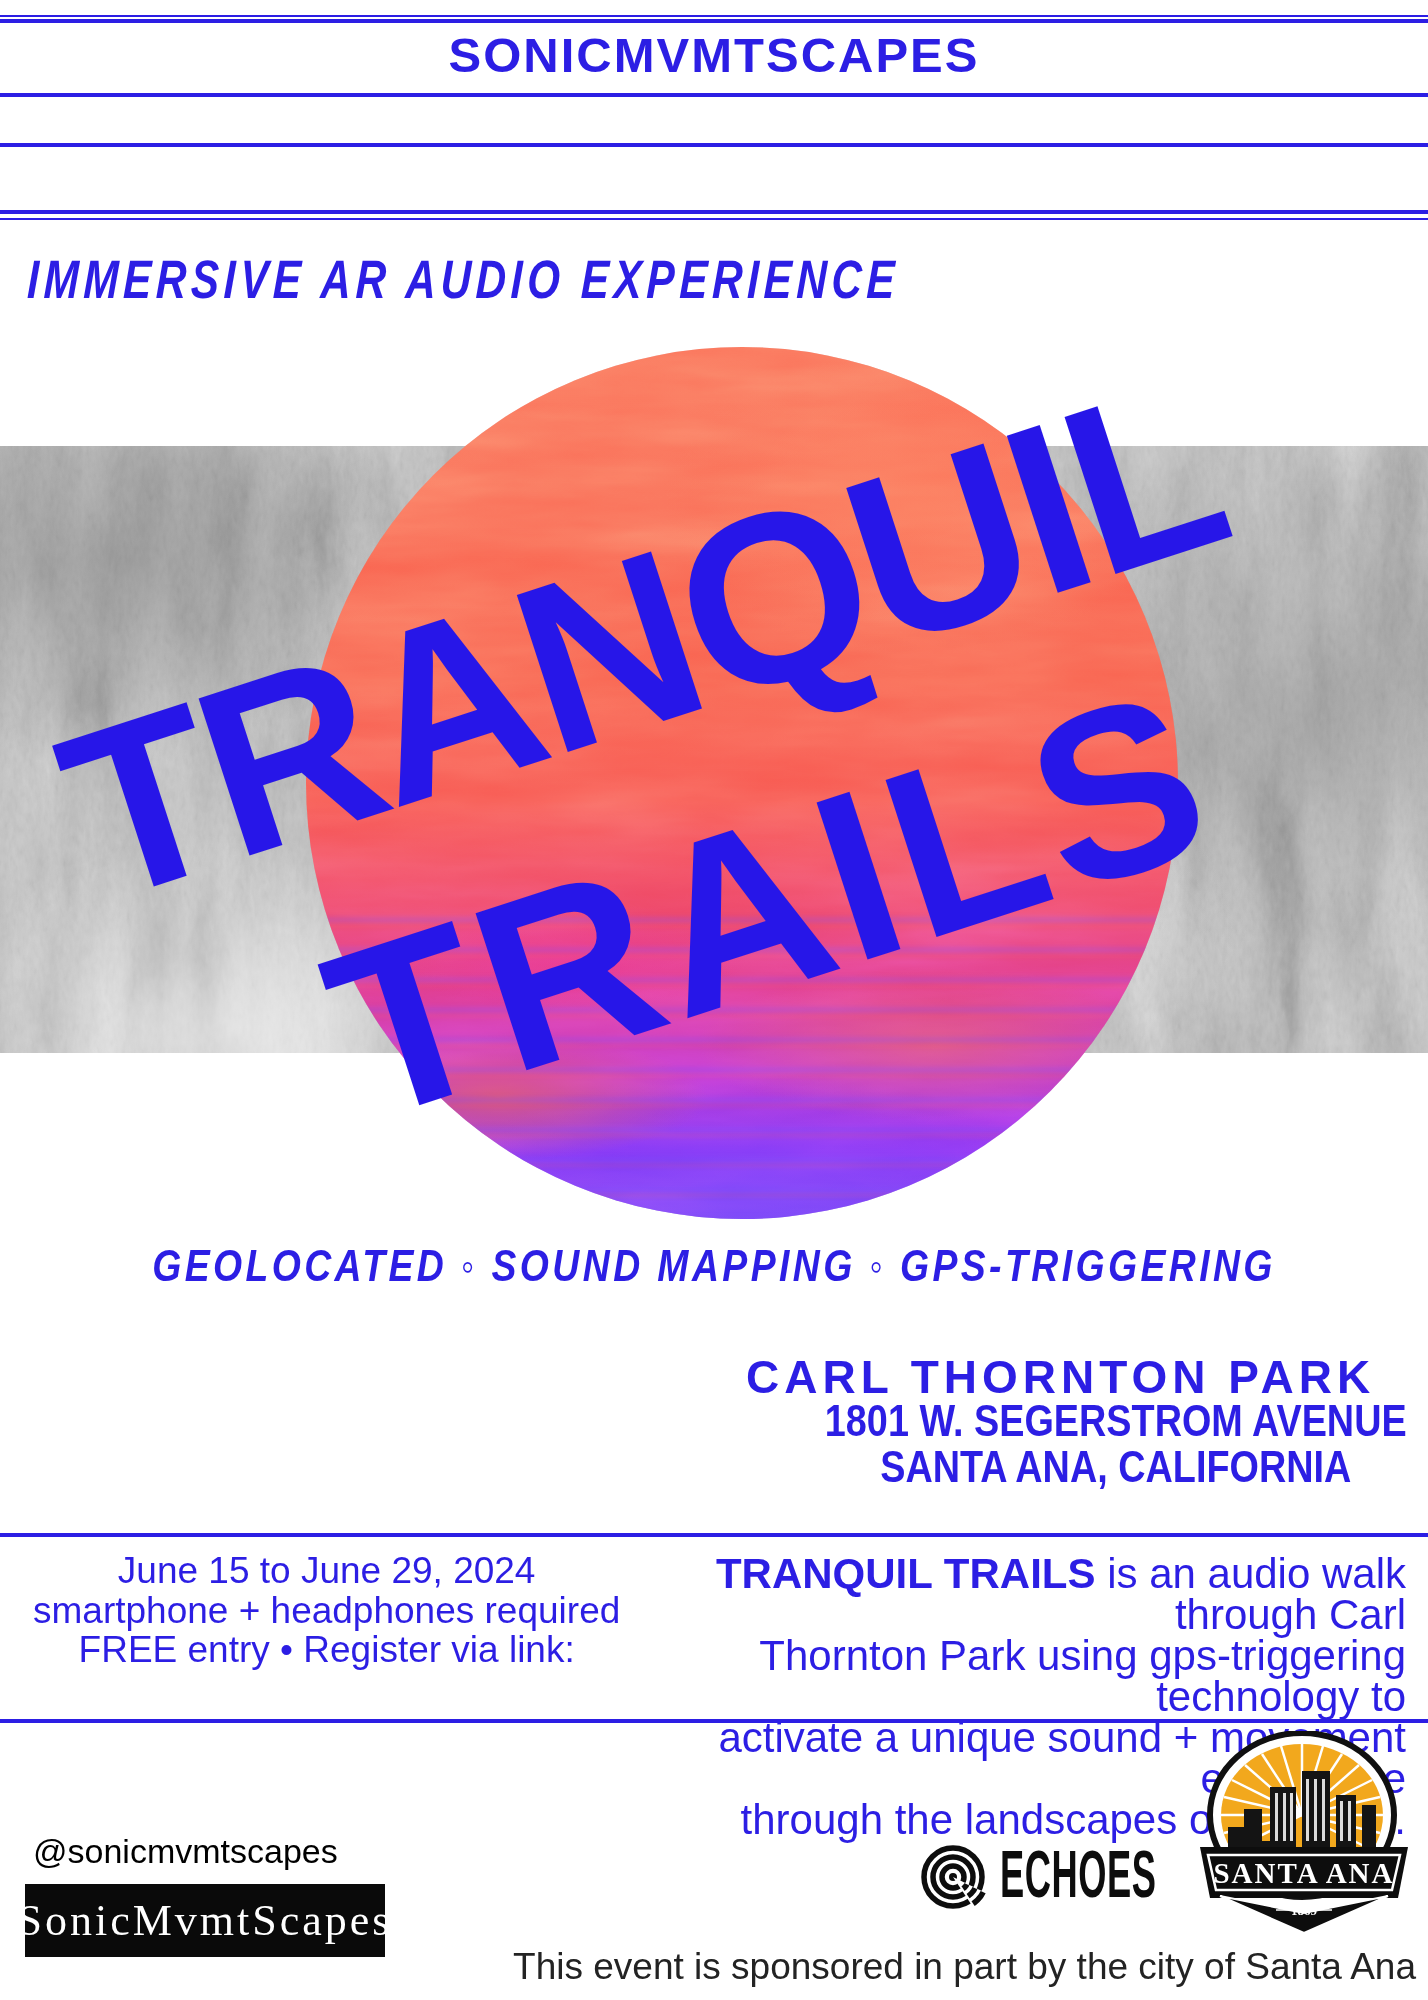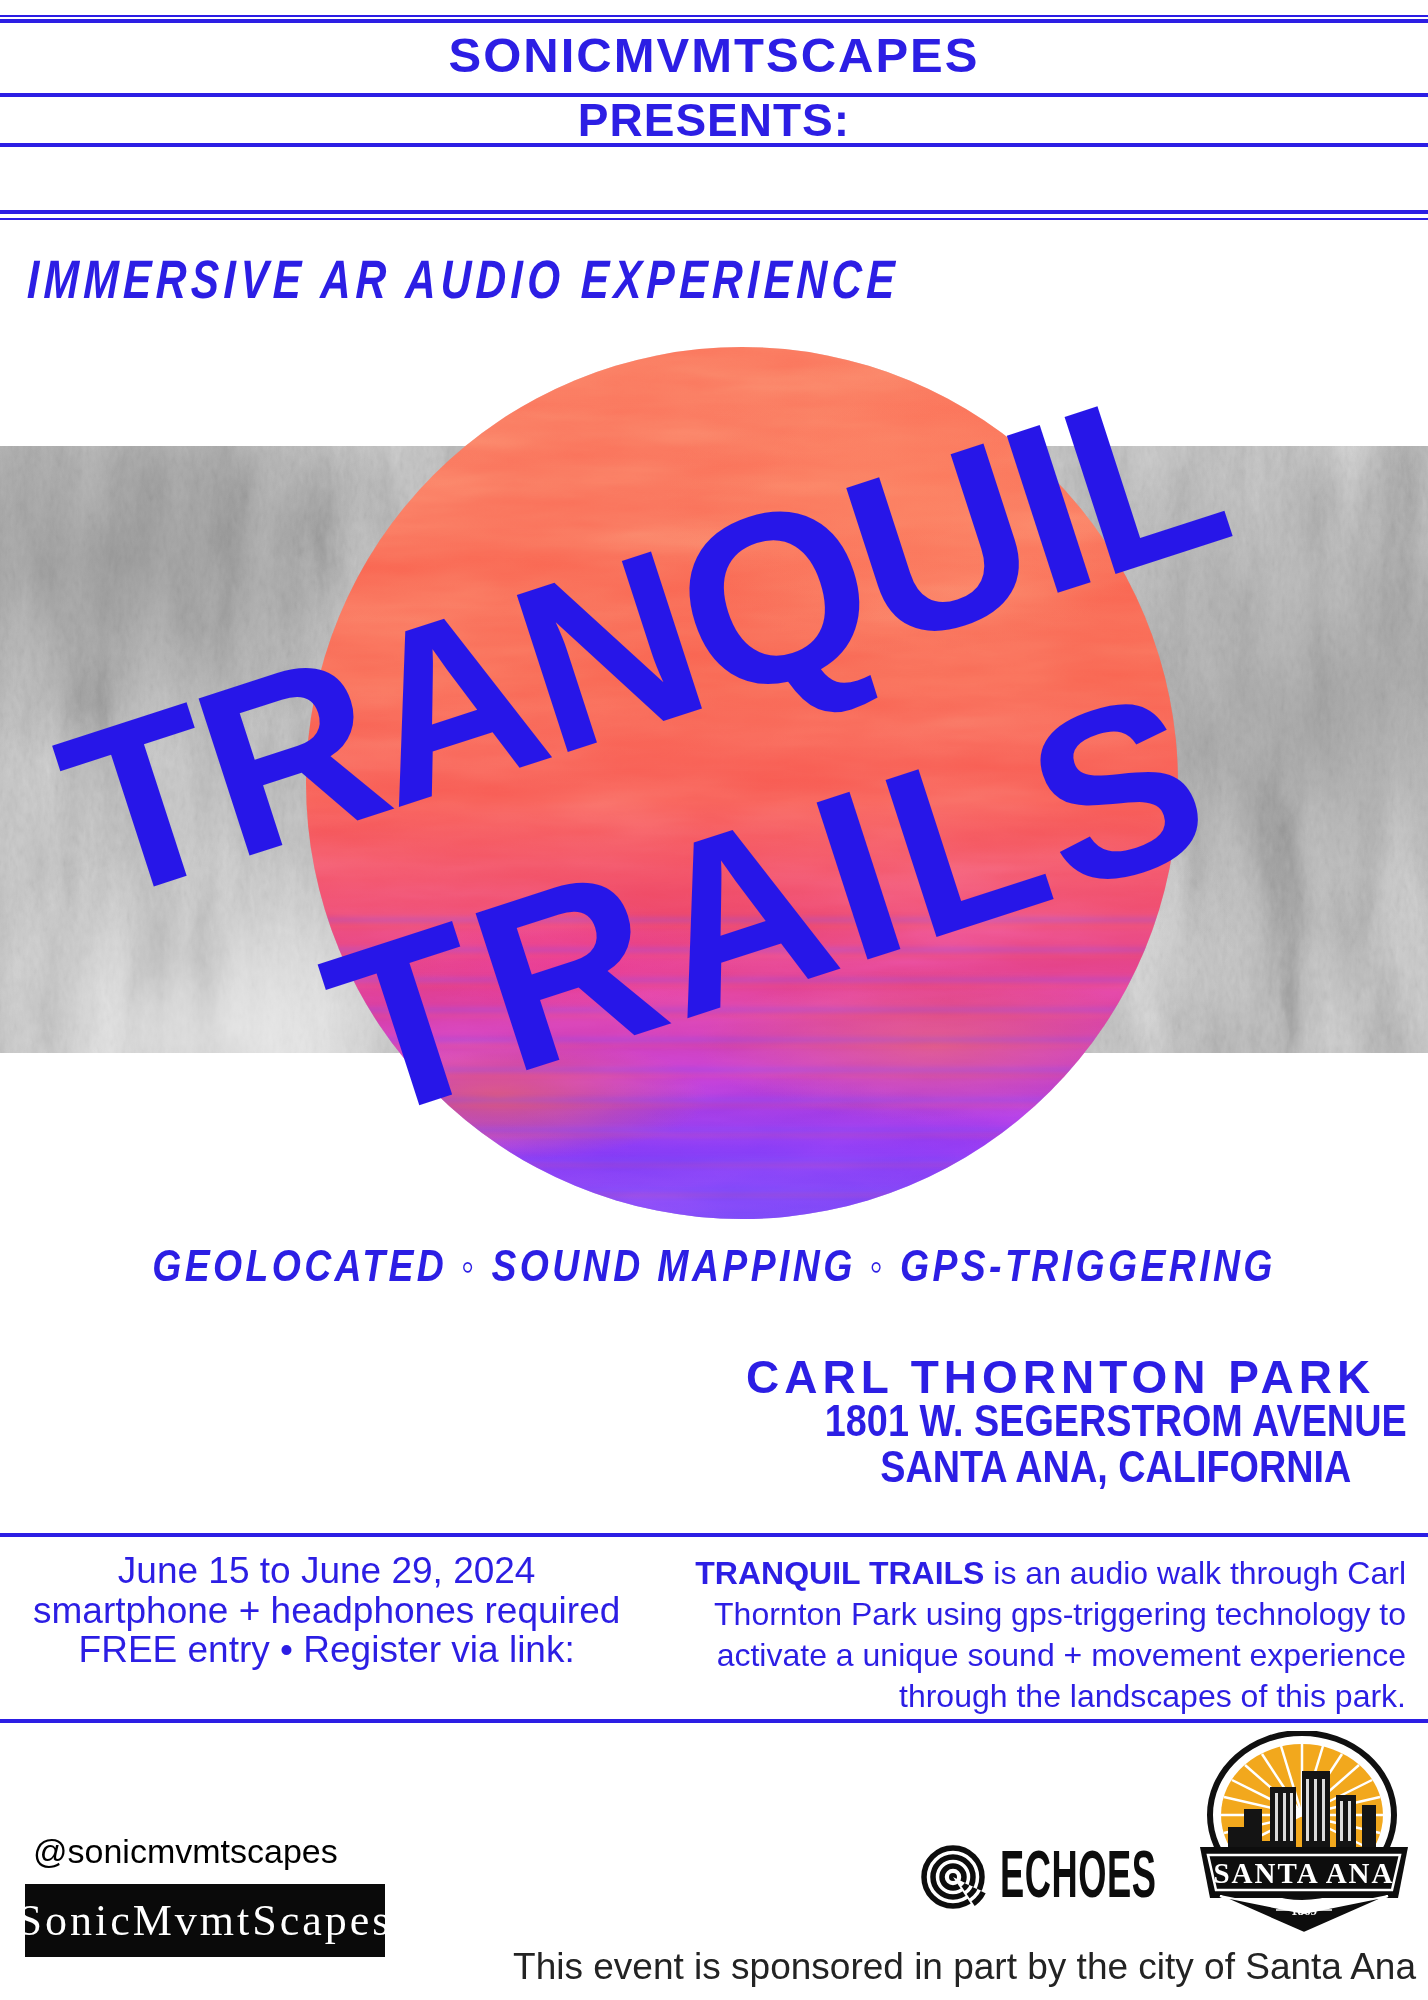--- a/index.html
+++ b/index.html
@@ -77,21 +77,21 @@
   .title .w1{display:block;letter-spacing:-6px;}
   .title .w2{display:block;letter-spacing:6px;margin-left:185px;}
   
   .venue{right:21px;top:1356px;text-align:center;color:var(--blue);font-weight:bold;}
   .venue .name{font-size:46px;letter-spacing:5px;line-height:42px;white-space:nowrap;}
   .venue .street,.venue .city{font-size:45px;line-height:46px;white-space:nowrap;transform:scaleX(.84);transform-origin:100% 50%;}
   
   .left-info{left:33px;top:1551px;color:var(--blue);font-size:37px;line-height:39.5px;text-align:center;}
   .left-info .it{}
   .left-info .bold{font-weight:bold;font-size:38px;letter-spacing:.5px;}
-  .desc{right:22px;top:1553px;width:790px;text-align:right;color:var(--blue);font-size:32px;line-height:41px;}
+  .desc{right:22px;top:1553px;width:790px;text-align:right;color:var(--blue);font-size:42px;line-height:41px;}
   .desc b{font-weight:bold;}
   
   .social{left:33px;top:1832px;font-size:34px;color:#000000;}
   .wordmark-box{left:25px;top:1884px;width:360px;height:73px;background:#0a0a0a;display:flex;align-items:center;justify-content:center;}
   .wordmark{font-family:"Liberation Serif", serif;font-size:44px;color:#ffffff;letter-spacing:3px;white-space:nowrap;}
   .echoes-icon{left:920px;top:1844px;width:66px;height:66px;}
   .echoes-text{left:1000px;top:1841px;font-size:66px;font-weight:bold;color:#0d0d0d;line-height:1;letter-spacing:1px;transform:scaleX(.55);transform-origin:0 0;white-space:nowrap;}
   .seal{left:1190px;top:1731px;width:228px;height:205px;}
   .sponsor{right:12px;top:1946px;font-size:37px;color:#232323;white-space:nowrap;}
 </style>
@@ -101,21 +101,20 @@
 <div class="poster">
 
   <div class="rule r1"></div>
   <div class="rule r2"></div>
   <div class="rule r3"></div>
   <div class="rule r4"></div>
   <div class="rule r5"></div>
   <div class="rule r6"></div>
 
   <div class="abs hdr brand">SONICMVMTSCAPES</div>
-  <div class="abs hdr presents">PRESENTS:</div>
 
   <div class="abs tagline">IMMERSIVE AR AUDIO EXPERIENCE</div>
 
   <div class="abs band">
     <svg width="1428" height="607" viewBox="0 0 1428 607" preserveAspectRatio="none" aria-hidden="true">
       <defs>
         <filter id="bandNoise" x="0" y="0" width="100%" height="100%">
           <feTurbulence type="fractalNoise" baseFrequency="0.016 0.0045" numOctaves="5" seed="8"></feTurbulence>
           <feColorMatrix type="saturate" values="0"></feColorMatrix>
         </filter>

